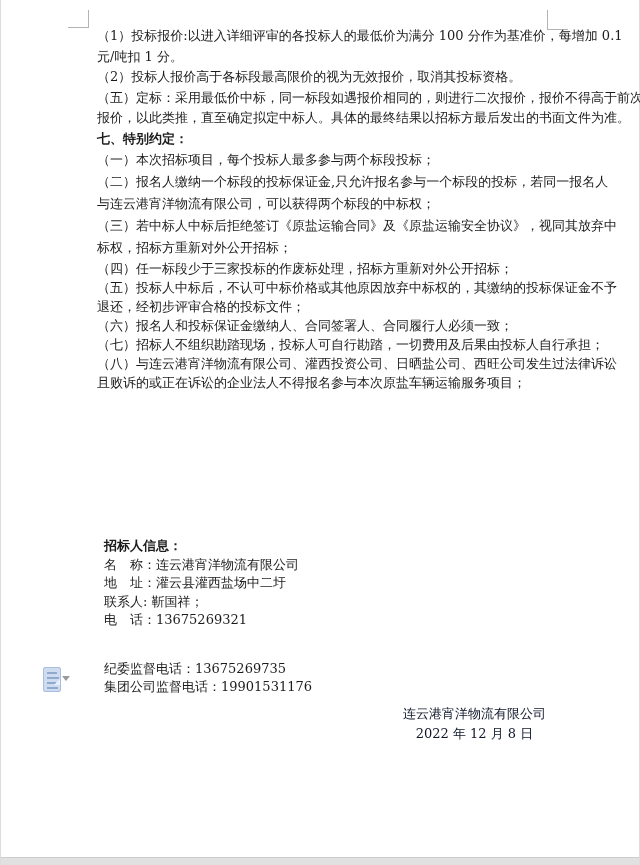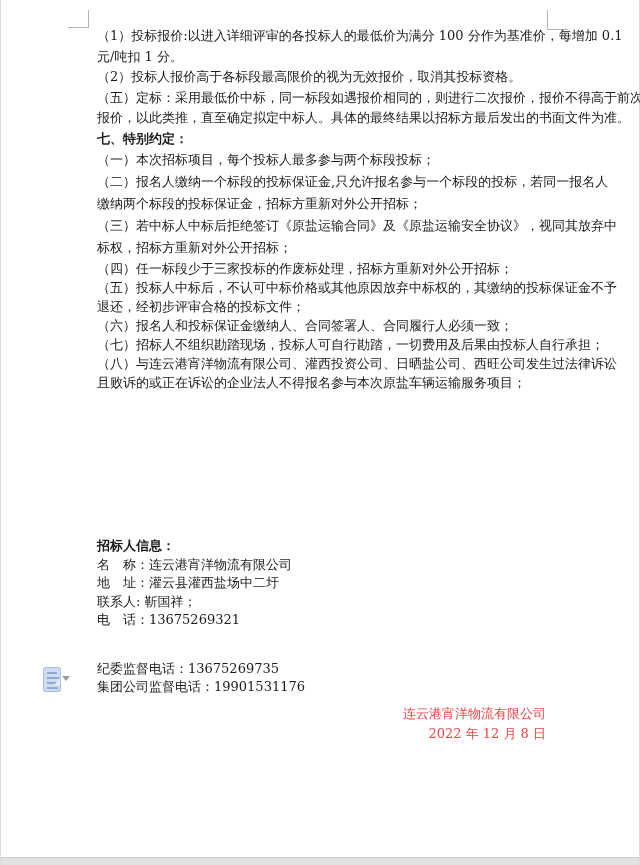--- a/index.html
+++ b/index.html
@@ -33,29 +33,29 @@
     position: absolute; left: 96px; top: 26px; width: 454px;
     color: #1c1c1c; font-size: 13px;
   }
   .content p { margin: 0; white-space: nowrap; }
   .lh-a { line-height: 20.5px; }
   .lh-b { line-height: 22px; }
   .lh-c { line-height: 19px; }
   .bold { font-weight: bold; }
 
   .contact {
-    position: absolute; left: 96px; top: 537px;
+    position: absolute; left: 103px; top: 537px;
     color: #1c1c1c; font-size: 13px;
   }
   .contact p { margin: 0; line-height: 18.5px; white-space: nowrap; }
   .contact .gap-top { margin-top: 30px; }
 
   .signature {
     position: absolute; right: 93px; top: 704px;
-    color: #ef4444; font-size: 13px; text-align: right;
+    color: #0f172a; font-size: 13px; text-align: center;
   }
   .signature p { margin: 0; line-height: 20px; white-space: nowrap; }
 
   .paste-widget { position: absolute; left: 42px; top: 667px; }
   .paste-icon {
     position: absolute; left: 0; top: 0;
     width: 18px; height: 25px;
     background: #cfdcf0;
     border: 1px solid #a9bedc;
     border-radius: 2px;
@@ -93,21 +93,21 @@
 
   <div class="content">
     <p class="lh-a">（1）投标报价:以进入详细评审的各投标人的最低价为满分 100 分作为基准价，每增加 0.1</p>
     <p class="lh-a">元/吨扣 1 分。</p>
     <p class="lh-a">（2）投标人报价高于各标段最高限价的视为无效报价，取消其投标资格。</p>
     <p class="lh-a">（五）定标：采用最低价中标，同一标段如遇报价相同的，则进行二次报价，报价不得高于前次</p>
     <p class="lh-a">报价，以此类推，直至确定拟定中标人。具体的最终结果以招标方最后发出的书面文件为准。</p>
     <p class="lh-a bold">七、特别约定：</p>
     <p class="lh-b">（一）本次招标项目，每个投标人最多参与两个标段投标；</p>
     <p class="lh-b">（二）报名人缴纳一个标段的投标保证金,只允许报名参与一个标段的投标，若同一报名人</p>
-    <p class="lh-b">缴纳两个标段的投标保证金，招标方重新对外公开招标；</p>
+    <p class="lh-b">与连云港宵洋物流有限公司，可以获得两个标段的中标权；</p>
     <p class="lh-b">（三）若中标人中标后拒绝签订《原盐运输合同》及《原盐运输安全协议》，视同其放弃中</p>
     <p class="lh-b">标权，招标方重新对外公开招标；</p>
     <p class="lh-c">（四）任一标段少于三家投标的作废标处理，招标方重新对外公开招标；</p>
     <p class="lh-c">（五）投标人中标后，不认可中标价格或其他原因放弃中标权的，其缴纳的投标保证金不予</p>
     <p class="lh-c">退还，经初步评审合格的投标文件；</p>
     <p class="lh-c">（六）报名人和投标保证金缴纳人、合同签署人、合同履行人必须一致；</p>
     <p class="lh-c">（七）招标人不组织勘踏现场，投标人可自行勘踏，一切费用及后果由投标人自行承担；</p>
     <p class="lh-c">（八）与连云港宵洋物流有限公司、灌西投资公司、日晒盐公司、西旺公司发生过法律诉讼</p>
     <p class="lh-c">且败诉的或正在诉讼的企业法人不得报名参与本次原盐车辆运输服务项目；</p>
   </div>

